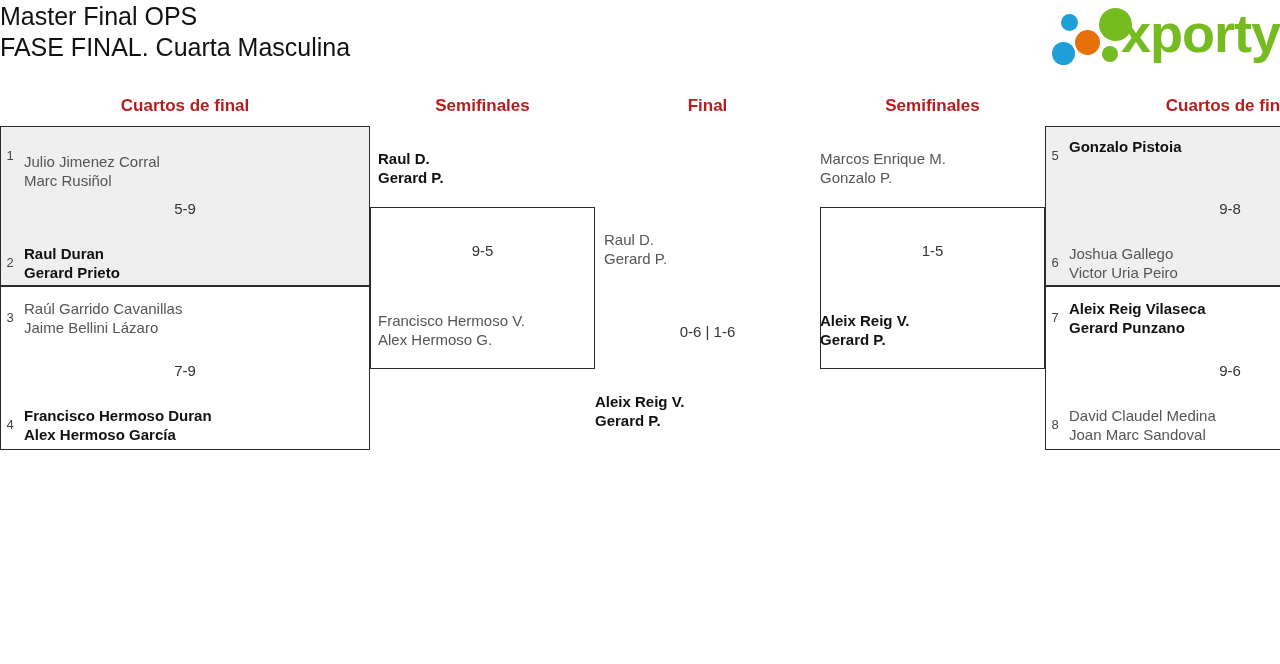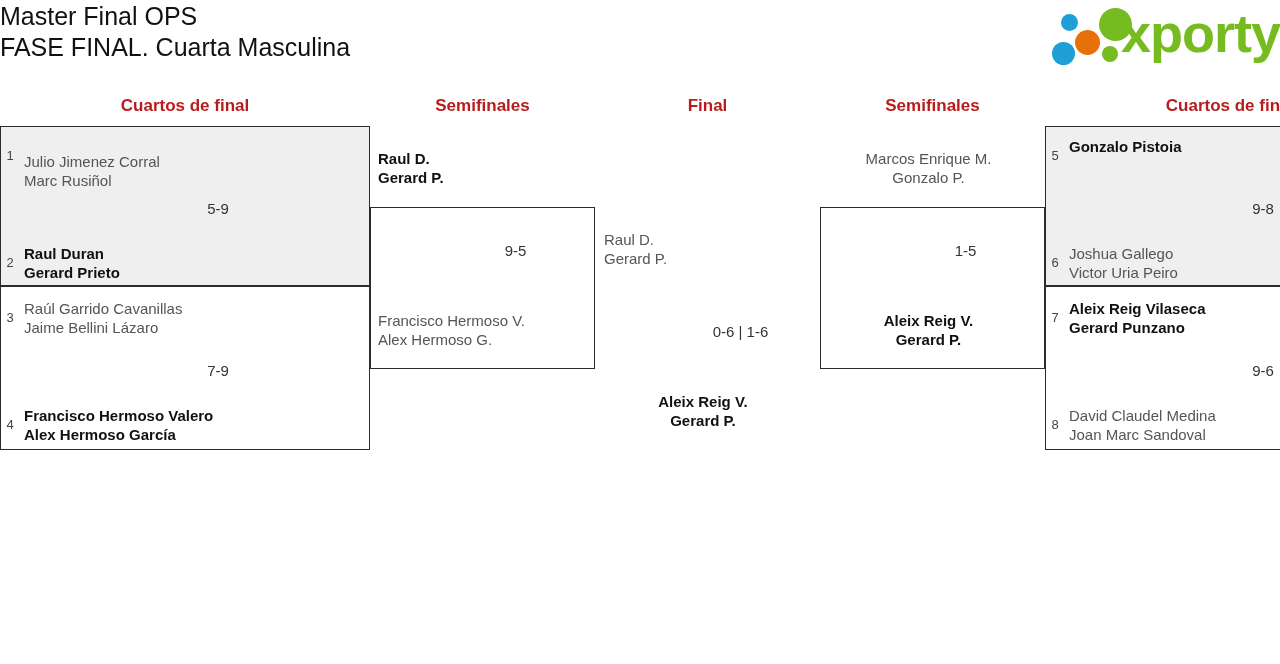--- a/index.html
+++ b/index.html
@@ -96,36 +96,35 @@
   
   .team {
     position: absolute;
     font-size: 15px;
     line-height: 19px;
     white-space: nowrap;
   }
   .team .ln { display: block; }
   .team.winner { color: #111111; font-weight: bold; }
   .team.loser  { color: #555555; font-weight: normal; }
-  .team.align-right { text-align: center; }
+  .team.align-right { text-align: left; }
 
   .seed {
     position: absolute;
     font-size: 13px;
     color: #444444;
     width: 16px;
     text-align: center;
   }
 
   .score {
     position: absolute;
     font-size: 15px;
     color: #333333;
     white-space: nowrap;
-    padding-left: 33px;
   }
 </style>
 </head>
 <body>
 
 <div id="header">
 
   <div id="title-block">
     <div class="title-line" id="title-line1">Master Final OPS</div>
     <div class="title-line" id="title-line2">FASE FINAL. Cuarta Masculina</div>
@@ -170,21 +169,21 @@
 <div class="seed" style="left:2px; top:310px;">3</div>
 <div class="team loser" style="left:24px; top:299px;">
   <span class="ln">Raúl Garrido Cavanillas</span>
   <span class="ln">Jaime Bellini Lázaro</span>
 </div>
 
 <div class="score" style="left:0px; top:362px; width:370px; text-align:center;">7-9</div>
 
 <div class="seed" style="left:2px; top:417px;">4</div>
 <div class="team winner" style="left:24px; top:406px;">
-  <span class="ln">Francisco Hermoso Valero</span>
+  <span class="ln">Francisco Hermoso Duran</span>
   <span class="ln">Alex Hermoso García</span>
 </div>
 
 <div class="connector" style="left:370px; top:207px; width:26px;"></div>
 <div class="connector" style="left:370px; top:368px; width:26px;"></div>
 
 <div class="box white" style="left:370px; top:207px; width:225px; height:162px;"></div>
 
 <div class="team winner" style="left:378px; top:149px;">
   <span class="ln">Raul D.</span>

